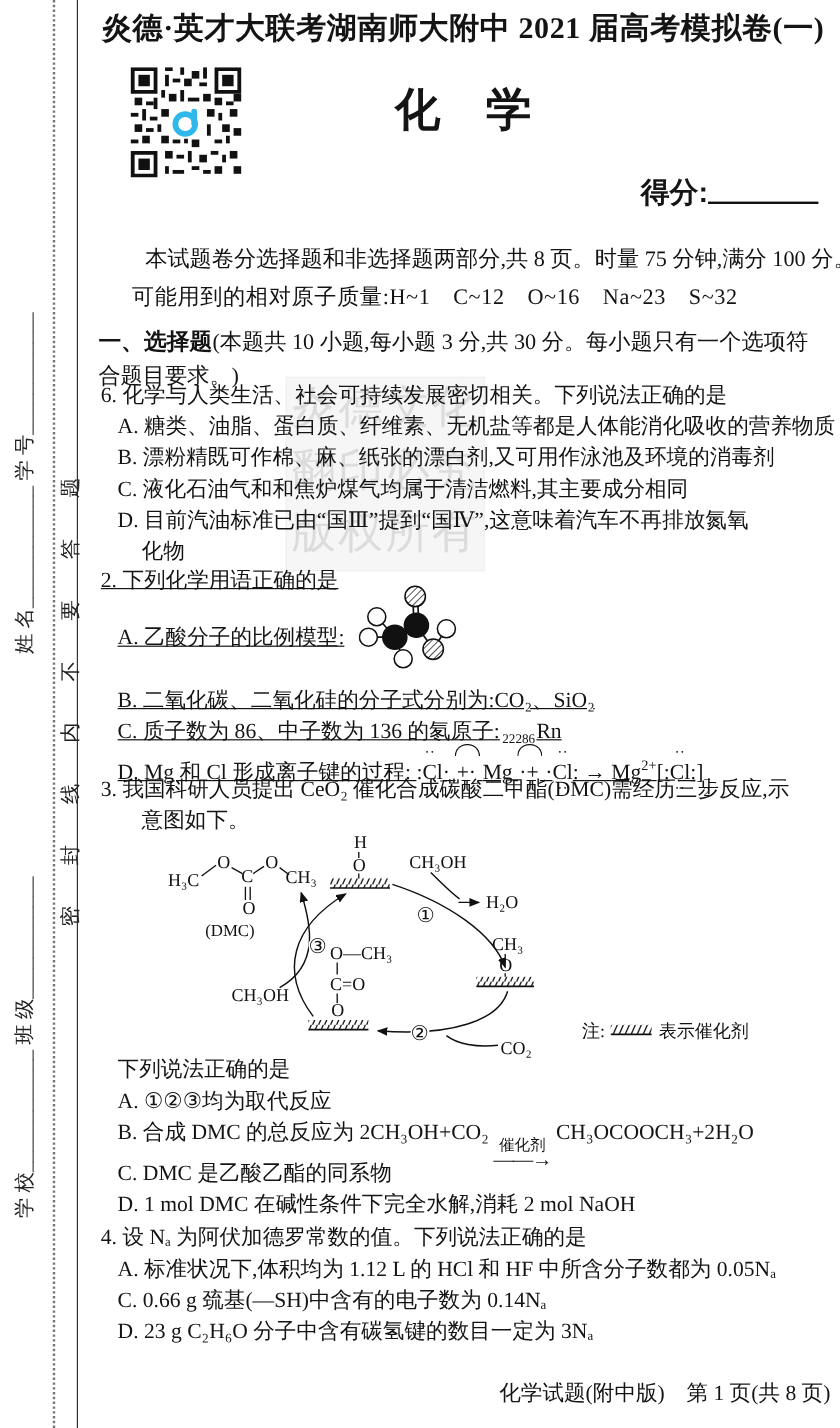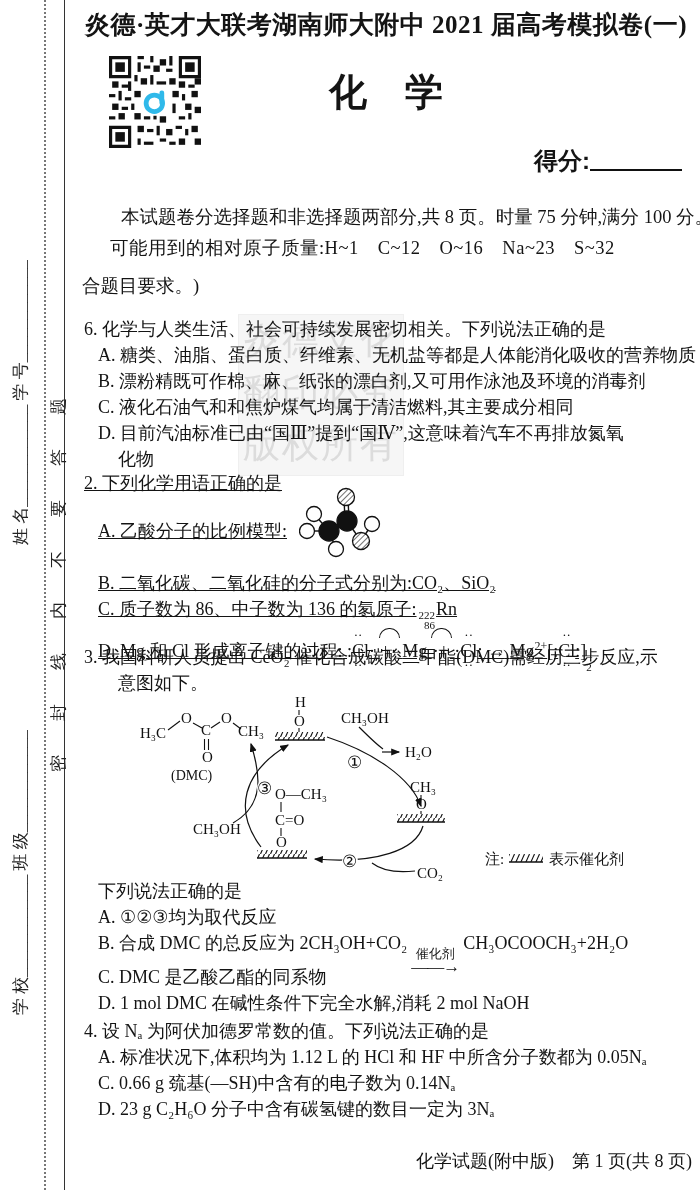--- a/index.html
+++ b/index.html
@@ -56,21 +56,21 @@
   .opt-cont{padding-left:34px;}
   #q1{left:84px;top:316px;width:614px;}
   #q2{left:84px;top:470px;width:614px;text-decoration:underline;}
   #q2 .arow{height:74px;padding-top:22px;box-sizing:border-box;}
   #q3-head{left:84px;top:644px;width:614px;}
   #q3-opts{left:98px;top:878px;width:600px;}
   #q4{left:84px;top:1018px;width:614px;}
   #footer{left:80px;top:1148px;width:612px;text-align:right;font-size:18px;}
 
   
-  .nuc{display:inline-flex;flex-direction:column;font-size:11px;line-height:10px;
+  .nuc{display:inline-flex;font-size:11px;line-height:10px;
     text-align:right;vertical-align:-4px;margin:0 1px 0 2px;}
   
   .ss{display:inline-flex;flex-direction:column;font-size:11px;line-height:10px;vertical-align:-4px;}
   sub,sup{font-size:12px;}
 
   
   .ed{position:relative;display:inline-block;}
   .ed::before,.ed::after{
     content:"\00B7\00B7";position:absolute;left:55%;transform:translateX(-62%);
     font-size:13px;letter-spacing:0;line-height:5px;color:#111;}
@@ -184,20 +184,21 @@
   <div class="abs sans" id="score-row">
     <span>得分:</span><span class="score-line"></span>
   </div>
 
   <div class="abs" id="intro">
     <div class="l1 nowrap">本试题卷分选择题和非选择题两部分,共 8 页。时量 75 分钟,满分 100 分。</div>
     <div class="l2 nowrap">可能用到的相对原子质量:H~1　C~12　O~16　Na~23　S~32</div>
   </div>
 
   <div class="abs" id="section-head">
+    <div class="nowrap"><b>一、选择题</b><span>(本题共 10 小题,每小题 3 分,共 30 分。每小题只有一个选项符</span></div>
     <div>合题目要求。)</div>
   </div>
 
   <div class="abs q" id="q1">
     <div class="nowrap">6. 化学与人类生活、社会可持续发展密切相关。下列说法正确的是</div>
     <div class="opt nowrap">A. 糖类、油脂、蛋白质、纤维素、无机盐等都是人体能消化吸收的营养物质</div>
     <div class="opt nowrap">B. 漂粉精既可作棉、麻、纸张的漂白剂,又可用作泳池及环境的消毒剂</div>
     <div class="opt nowrap">C. 液化石油气和和焦炉煤气均属于清洁燃料,其主要成分相同</div>
     <div class="opt nowrap">D. 目前汽油标准已由“国Ⅲ”提到“国Ⅳ”,这意味着汽车不再排放氮氧</div>
     <div class="opt-cont nowrap">化物</div>

